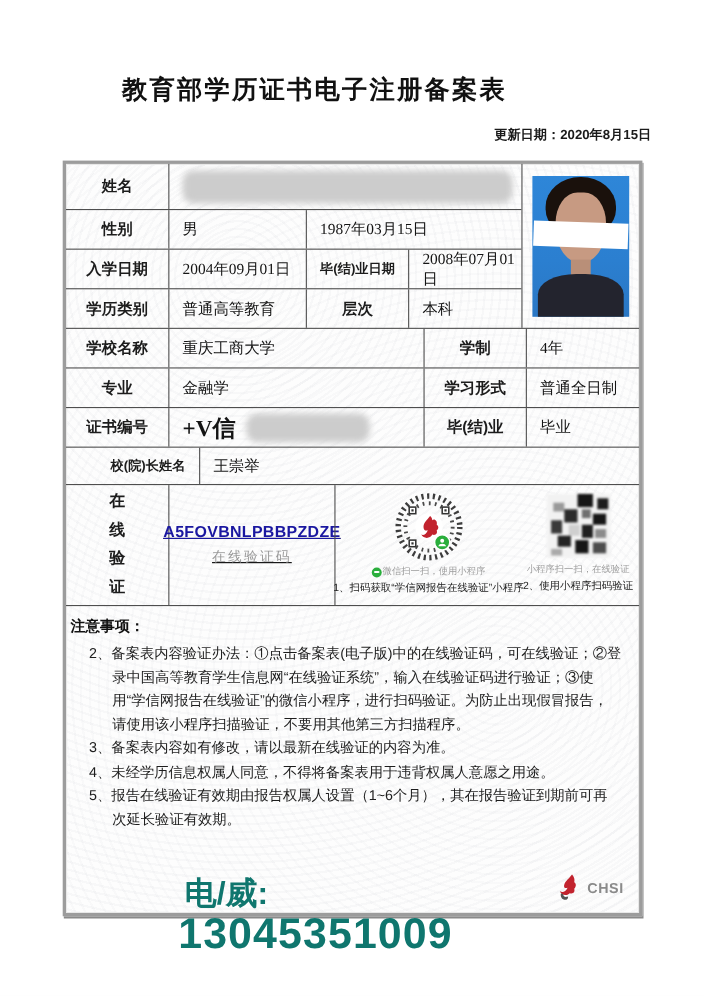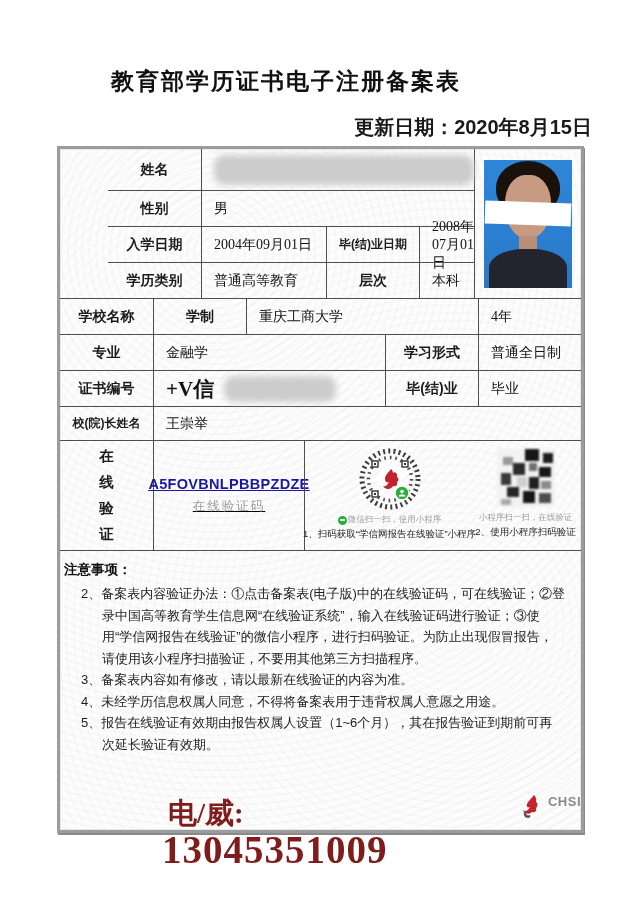--- a/index.html
+++ b/index.html
@@ -8,21 +8,21 @@
     font-family:"Liberation Sans", sans-serif;
   }
   .page{position:absolute;inset:0;background:#fff;}
 
   .doc-title{
     position:absolute;top:66px;left:0;width:572px;text-align:center;
     font-size:23px;font-weight:bold;color:#111;letter-spacing:2px;
     font-family:"Liberation Sans", sans-serif;
   }
   .update-date{
-    position:absolute;top:114px;right:48px;font-size:20px;font-weight:bold;color:#1a1a1a;
+    position:absolute;top:114px;right:48px;font-size:12px;font-weight:bold;color:#1a1a1a;
   }
 
   
   .doc-table{
     position:absolute;left:57px;top:146px;width:527px;height:687px;
     box-sizing:border-box;border:3px solid #9c9c9c;
     box-shadow:1px 2px 0 #8a8a8a, inset 0 0 0 1px #e8e8e8;
     background-color:#fdfdfd;
     background-image:
       repeating-radial-gradient(circle at 30% 15%, rgba(140,145,160,0.05) 0 2px, transparent 2px 7px),
@@ -35,23 +35,23 @@
   .c + .c{border-left:1px solid #4e4e4e;}
   .lab{justify-content:center;font-weight:bold;font-size:14px;color:#1c1c1c;text-align:center;}
   .lab.small{font-size:12px;}
   .val{padding-left:12px;font-family:"Liberation Serif", serif;font-size:14px;color:#141414;}
   .w93{width:93px;flex:none;}
   .w125{width:125px;flex:none;}
   .w232{width:232px;flex:none;}
   .grow{flex:1;}
   .h41{height:41px;}
   .h36{height:36px;}
-  .h34{height:34px;}
-
-  .top-flex{display:flex;height:149px;padding-left:48px;}
+  .h34{height:34px;padding-left:28px;}
+
+  .top-flex{display:flex;height:149px;}
   .top-left{flex:1;display:flex;flex-direction:column;min-width:0;}
   .photo-cell{width:106px;flex:none;border-left:1px solid #4e4e4e;display:flex;align-items:center;justify-content:center;}
 
   
   .photo{width:88px;height:128px;position:relative;overflow:hidden;flex:none;
     background:linear-gradient(180deg,#2e86d8 0%,#2b7fd0 60%,#2a77c4 100%);}
   .photo .hair{position:absolute;left:14%;top:1%;width:72%;height:42%;background:#1a110c;border-radius:50% 50% 46% 46%;}
   .photo .face{position:absolute;left:24%;top:12%;width:52%;height:50%;background:#c79a82;border-radius:48% 48% 55% 55%;}
   .photo .body{position:absolute;left:6%;top:70%;width:88%;height:32%;background:#23242e;border-radius:45% 45% 0 0;}
   .photo .neck{position:absolute;left:40%;top:60%;width:20%;height:14%;background:#b98f78;}
@@ -75,26 +75,26 @@
   .qr-step{margin-top:2px;font-size:9.5px;color:#222;white-space:nowrap;}
   .wechat-dot{width:9px;height:9px;border-radius:50%;background:#2aae3c;position:relative;flex:none;}
   .wechat-dot:after{content:"";position:absolute;left:2px;top:3px;width:5px;height:2px;background:#fff;border-radius:2px;}
 
   
   .notes{flex:1;border-top:1px solid #4e4e4e;padding:10px 16px 0 4px;position:relative;}
   .notes-heading{font-size:13.5px;font-weight:bold;color:#111;margin-bottom:4px;}
   .note-item{font-size:13px;color:#1d1d1d;line-height:21.5px;padding-left:38px;text-indent:-21px;font-family:"Liberation Sans", sans-serif;}
   .note-link{color:#3354a8;text-decoration:underline;cursor:pointer;}
 
-  .chsi-logo{position:absolute;right:0;bottom:10px;display:flex;align-items:flex-start;gap:4px;}
+  .chsi-logo{position:absolute;right:14px;bottom:10px;display:flex;align-items:center;gap:4px;}
   .chsi-text{font-size:13px;font-weight:bold;color:#8a8a8a;letter-spacing:0.5px;}
 
   
-  .contact{position:absolute;left:168px;top:797px;color:#7f1d1d;font-weight:bold;z-index:5;
-    font-family:Liberation Serif, serif;}
+  .contact{position:absolute;left:168px;top:797px;color:#0f766e;font-weight:bold;z-index:5;
+    font-family:Liberation Sans, sans-serif;}
   .contact .l1{font-size:29px;line-height:32px;}
   .contact .l2{font-size:39px;line-height:42px;margin-left:-6px;letter-spacing:1px;}
 
   .qr-blur{filter:blur(1.1px);}
 </style>
 </head>
 <body>
 
 <div class="page">
 
@@ -107,20 +107,21 @@
       <div class="top-left">
         <div class="row first h41">
           <div class="c lab w93">姓名</div>
           <div class="c val grow">
             <span class="blur-blob" style="width:300px;height:30px;"></span>
           </div>
         </div>
         <div class="row h36">
           <div class="c lab w93">性别</div>
           <div class="c val w125">男</div>
+          <div class="c val grow">1987年03月15日</div>
         </div>
         <div class="row h36">
           <div class="c lab w93">入学日期</div>
           <div class="c val w125">2004年09月01日</div>
           <div class="c lab w93 small">毕(结)业日期</div>
           <div class="c val grow">2008年07月01日</div>
         </div>
         <div class="row h36">
           <div class="c lab w93">学历类别</div>
           <div class="c val w125">普通高等教育</div>
@@ -134,22 +135,22 @@
           <div class="face"></div>
           <div class="neck"></div>
           <div class="body"></div>
           <div class="censor"></div>
         </div>
       </div>
     </div>
 
     <div class="row h36">
       <div class="c lab w93">学校名称</div>
+      <div class="c val w232">重庆工商大学</div>
       <div class="c lab w93">学制</div>
-      <div class="c val w232">重庆工商大学</div>
       <div class="c val grow">4年</div>
     </div>
 
     <div class="row h36">
       <div class="c lab w93">专业</div>
       <div class="c val w232">金融学</div>
       <div class="c lab w93">学习形式</div>
       <div class="c val grow">普通全日制</div>
     </div>
 

